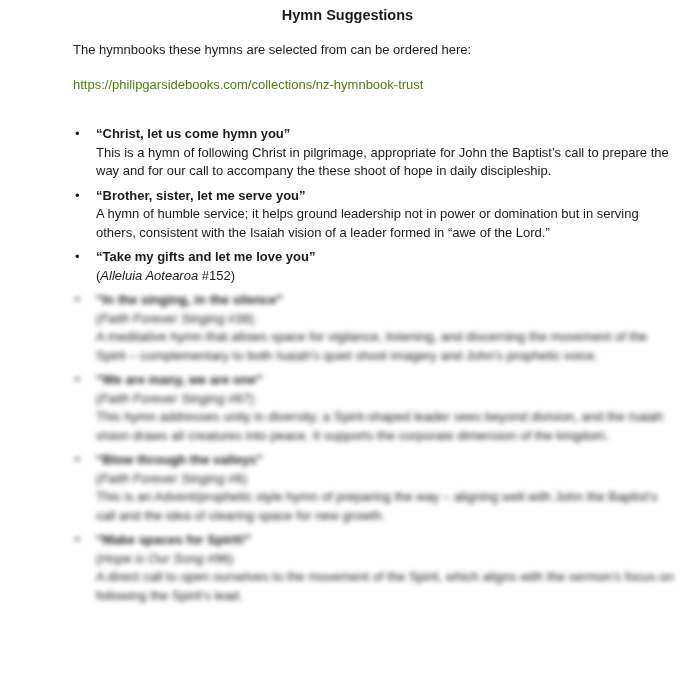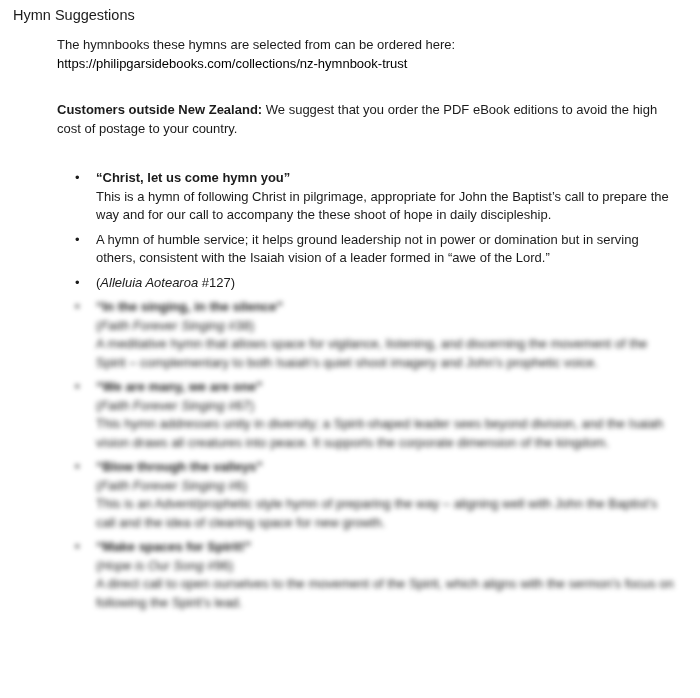--- a/index.html
+++ b/index.html
@@ -13,34 +13,35 @@
     overflow: hidden;
     font-family: "Liberation Sans", sans-serif;
     color: #1b1b1b;
     -webkit-font-smoothing: antialiased;
   }
   .page {
     padding: 6px 18px 0 13px;
   }
   .doc-title {
     font-size: 14.5px;
-    font-weight: normal;
+    font-weight: bold;
     margin: 0;
     line-height: 19px;
+    text-align: center;
   }
   .intro {
     margin: 11px 0 0 44px;
     font-size: 13px;
     line-height: 18.5px;
   }
   .intro p {
-    margin: 0;
+    margin: 16px;
   }
   .hymn-link {
-    color: #000000;
+    color: #4d7c0f;
     text-decoration: none;
     cursor: pointer;
   }
   .notice {
     margin: 28px 0 0 44px;
     width: 612px;
     font-size: 13px;
     line-height: 18.5px;
   }
   .notice b { font-weight: bold; }
@@ -81,35 +82,36 @@
 
 <div class="page">
 
   <h1 class="doc-title">Hymn Suggestions</h1>
 
   <div class="intro">
     <p>The hymnbooks these hymns are selected from can be ordered here:</p>
     <p><a class="hymn-link">https://philipgarsidebooks.com/collections/nz-hymnbook-trust</a></p>
   </div>
 
-  <p class="notice"><b>Customers outside New Zealand:</b><span> We suggest that you order the PDF eBook editions to avoid the high cost of postage to your country.</span></p>
 
   <ul class="hymn-list first">
     <li>
       <span class="bullet">•</span>
       <div class="hymn-title">“Christ, let us come hymn you”</div>
       <div class="hymn-desc">This is a hymn of following Christ in pilgrimage, appropriate for John the Baptist’s call to prepare the way and for our call to accompany the these shoot of hope in daily discipleship.</div>
     </li>
     <li>
       <span class="bullet">•</span>
+      <div class="hymn-title">“Brother, sister, let me serve you”</div>
       <div class="hymn-desc">A hymn of humble service; it helps ground leadership not in power or domination but in serving others, consistent with the Isaiah vision of a leader formed in “awe of the Lord.”</div>
     </li>
     <li>
       <span class="bullet">•</span>
-      <div class="hymn-source"><span>(</span><i>Alleluia Aotearoa</i><span> #127)</span></div>
+      <div class="hymn-title">“Take my gifts and let me love you”</div>
+      <div class="hymn-source"><span>(</span><i>Alleluia Aotearoa</i><span> #152)</span></div>
     </li>
   </ul>
 
   <ul class="hymn-list blurred">
     <li>
       <span class="bullet">•</span>
       <div class="hymn-title">“In the singing, in the silence”</div>
       <div class="hymn-source"><span>(</span><i>Faith Forever Singing</i><span> #38)</span></div>
       <div class="hymn-desc">A meditative hymn that allows space for vigilance, listening, and discerning the movement of the Spirit – complementary to both Isaiah’s quiet shoot imagery and John’s prophetic voice.</div>
     </li>

